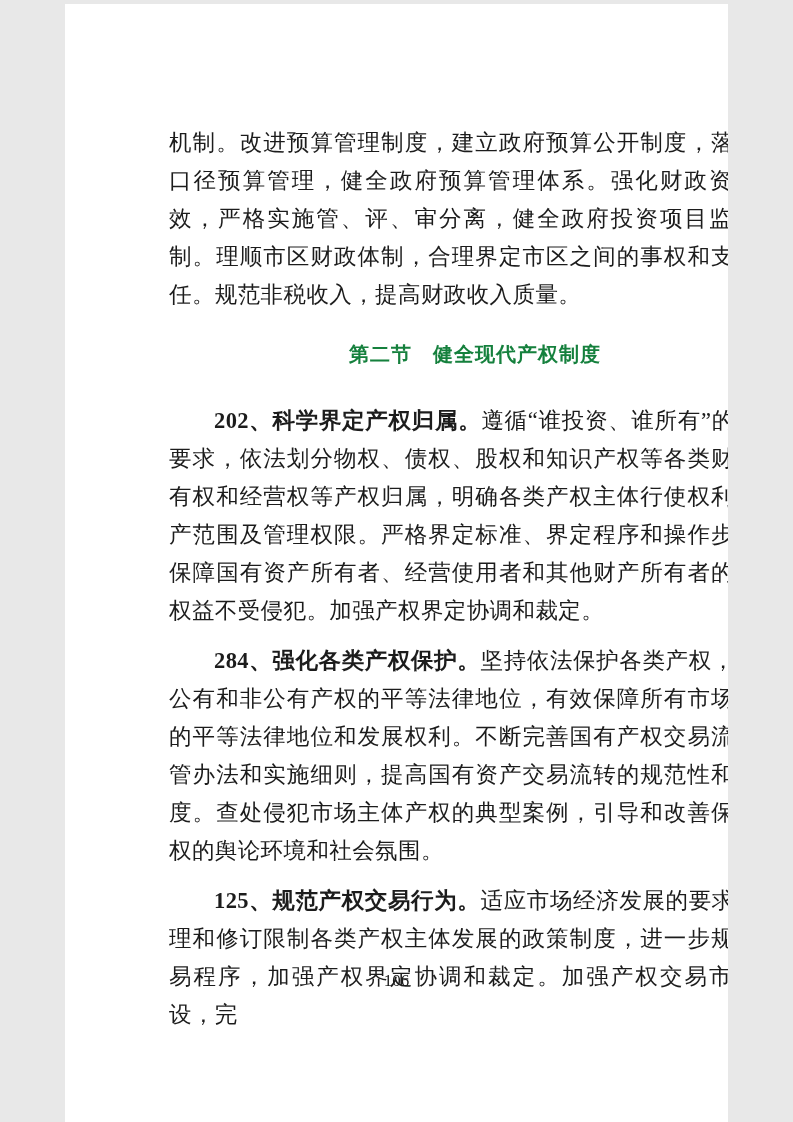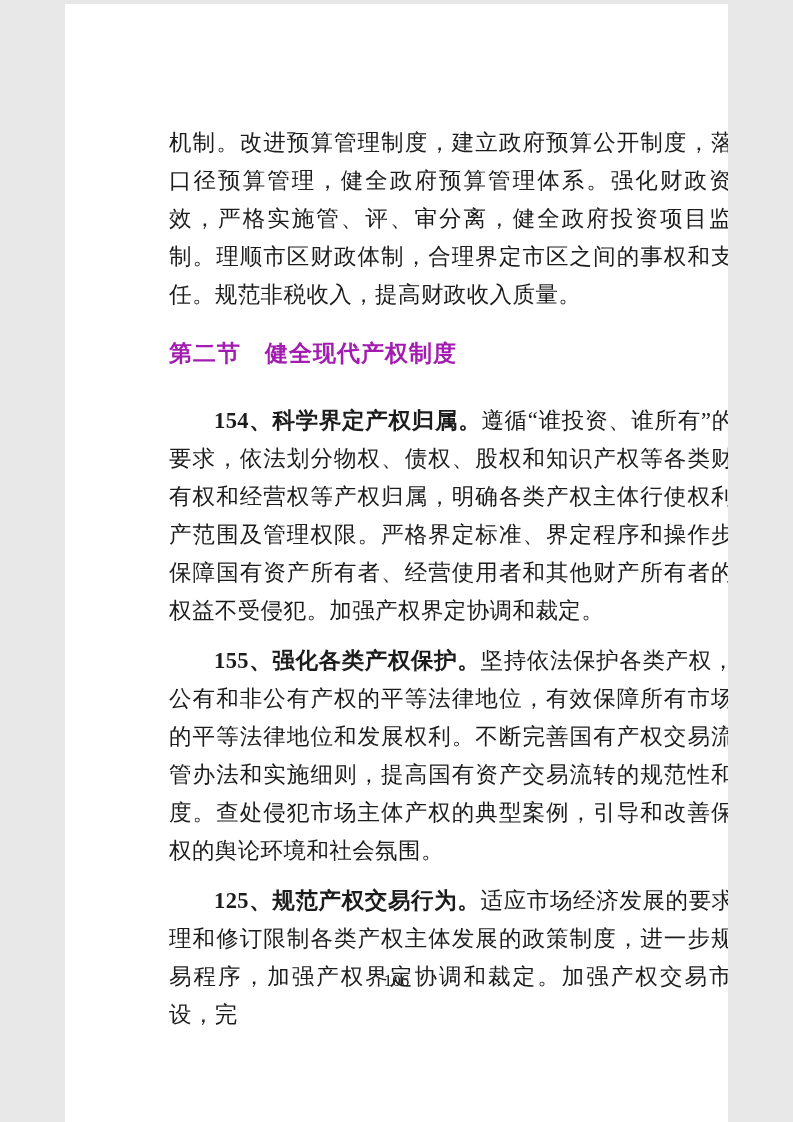--- a/index.html
+++ b/index.html
@@ -29,25 +29,26 @@
     text-justify: inter-character;
     letter-spacing: 0.4px;
     color: #1c1c1c;
   }
   p.intro { text-indent: 0; }
   p.numbered { text-indent: 2em; margin-top: 12px; }
   p.numbered .lead { font-weight: 700; }
   h2.section-heading {
     margin-top: 20px;
     margin-bottom: 28px;
-    font-size: 23px;
+    font-size: 20px;
     line-height: 40px;
     font-weight: 700;
+    text-align: center;
     letter-spacing: 1px;
-    color: #a21caf;
+    color: #15803d;
   }
   .page-footer {
     position: absolute;
     left: 0;
     right: 0;
     top: 966px;
     text-align: center;
     font-size: 17px;
     line-height: 22px;
     color: #1c1c1c;
@@ -56,22 +57,22 @@
 </head>
 <body>
 
 <div class="page">
   <div class="body-text">
 
     <p class="cn intro">机制。改进预算管理制度，建立政府预算公开制度，落实全口径预算管理，健全政府预算管理体系。强化财政资金绩效，严格实施管、评、审分离，健全政府投资项目监管机制。理顺市区财政体制，合理界定市区之间的事权和支出责任。规范非税收入，提高财政收入质量。</p>
 
     <h2 class="section-heading">第二节　健全现代产权制度</h2>
 
-    <p class="cn numbered"><span class="lead">154、科学界定产权归属。</span><span>遵循“谁投资、谁所有”的基本要求，依法划分物权、债权、股权和知识产权等各类财产所有权和经营权等产权归属，明确各类产权主体行使权利的财产范围及管理权限。严格界定标准、界定程序和操作步骤，保障国有资产所有者、经营使用者和其他财产所有者的合法权益不受侵犯。加强产权界定协调和裁定。</span></p>
+    <p class="cn numbered"><span class="lead">202、科学界定产权归属。</span><span>遵循“谁投资、谁所有”的基本要求，依法划分物权、债权、股权和知识产权等各类财产所有权和经营权等产权归属，明确各类产权主体行使权利的财产范围及管理权限。严格界定标准、界定程序和操作步骤，保障国有资产所有者、经营使用者和其他财产所有者的合法权益不受侵犯。加强产权界定协调和裁定。</span></p>
 
-    <p class="cn numbered"><span class="lead">155、强化各类产权保护。</span><span>坚持依法保护各类产权，确定公有和非公有产权的平等法律地位，有效保障所有市场主体的平等法律地位和发展权利。不断完善国有产权交易流转监管办法和实施细则，提高国有资产交易流转的规范性和透明度。查处侵犯市场主体产权的典型案例，引导和改善保护产权的舆论环境和社会氛围。</span></p>
+    <p class="cn numbered"><span class="lead">284、强化各类产权保护。</span><span>坚持依法保护各类产权，确定公有和非公有产权的平等法律地位，有效保障所有市场主体的平等法律地位和发展权利。不断完善国有产权交易流转监管办法和实施细则，提高国有资产交易流转的规范性和透明度。查处侵犯市场主体产权的典型案例，引导和改善保护产权的舆论环境和社会氛围。</span></p>
 
     <p class="cn numbered"><span class="lead">125、规范产权交易行为。</span><span>适应市场经济发展的要求，清理和修订限制各类产权主体发展的政策制度，进一步规范交易程序，加强产权界定协调和裁定。加强产权交易市场建设，完</span></p>
 
   </div>
 
   <div class="page-footer">106</div>
 </div>
 
 </body></html>

